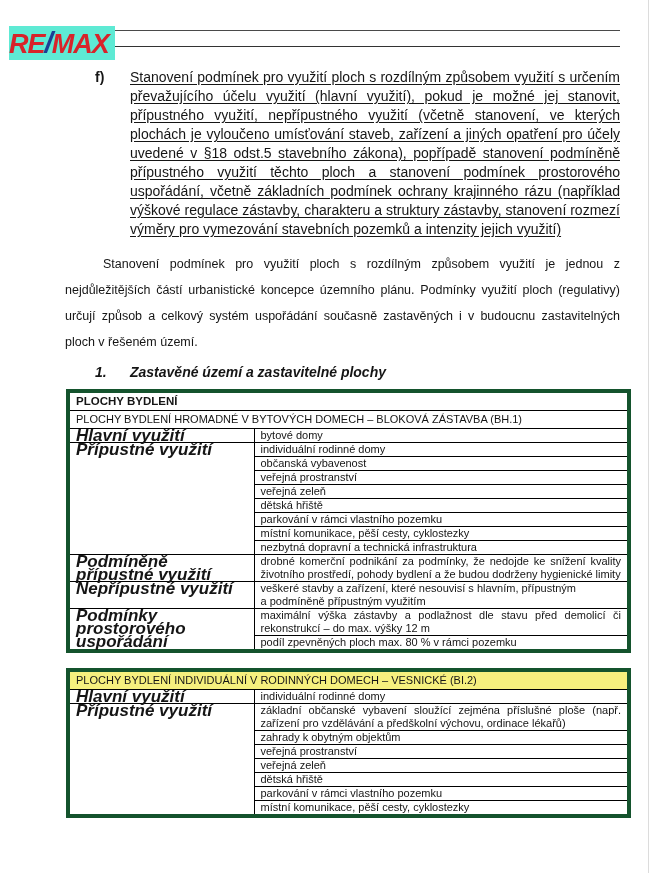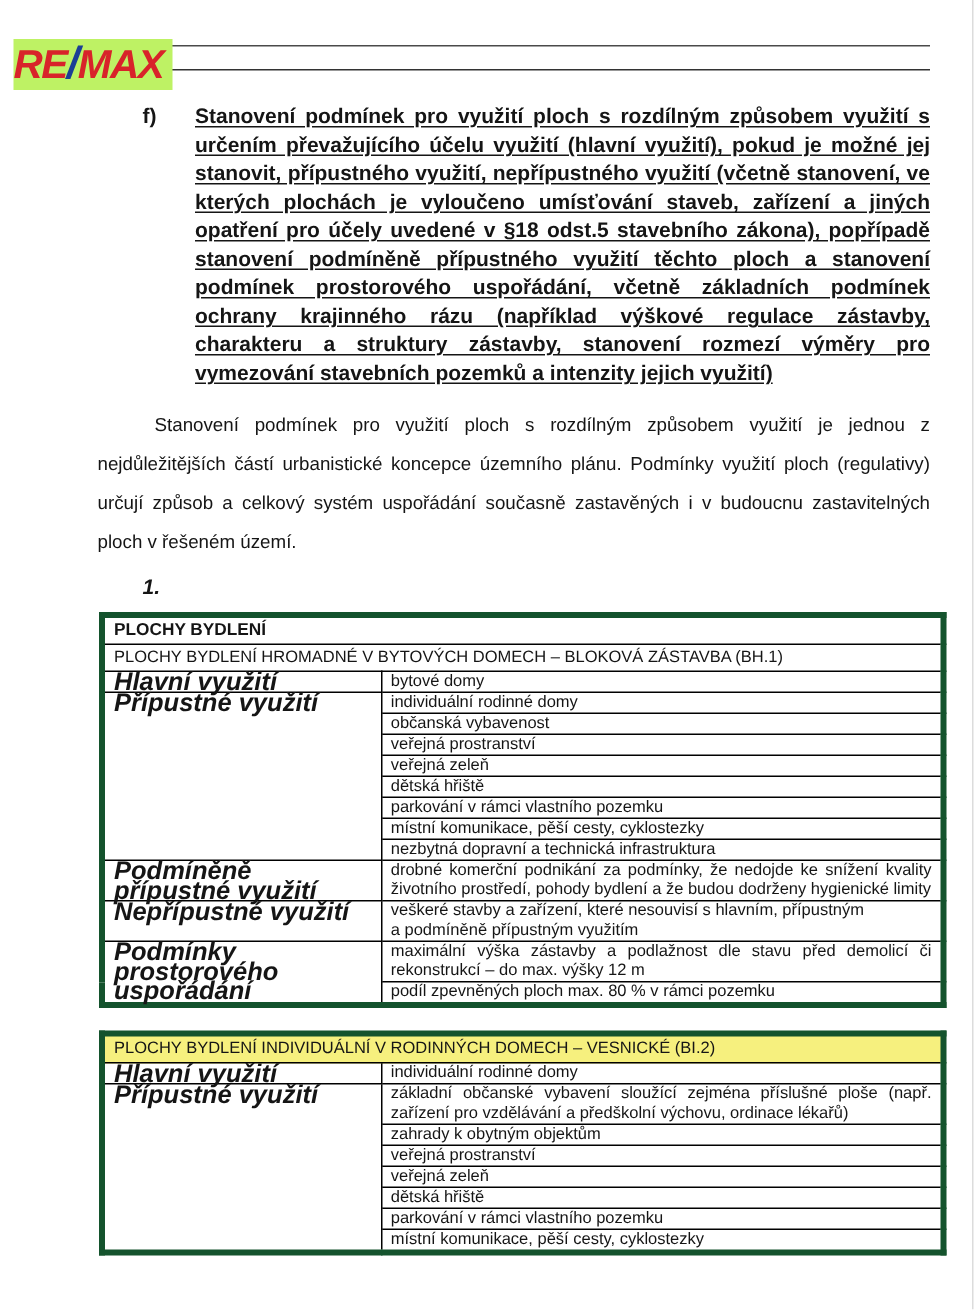--- a/index.html
+++ b/index.html
@@ -20,30 +20,30 @@
   .rule{position:absolute;left:75px;width:545px;height:1px;background:#4a4a4a;}
   .rule-top{top:30px;}
   .rule-bottom{top:46px;background:#333;}
   .header-title{
     position:absolute;top:32px;left:30px;width:590px;
     text-align:center;font-size:11.5px;letter-spacing:.4px;color:#222;
   }
   .logo{
     position:absolute;left:9px;top:26px;
     font-size:27px;font-weight:800;font-style:italic;
-    letter-spacing:-1px;white-space:nowrap;background:#bef264;padding-right:6px;
+    letter-spacing:-1px;white-space:nowrap;background:#5eead4;padding-right:6px;
   }
   .logo .re,.logo .max{color:var(--remax-red,#d8232a);}
   .logo .slash{color:var(--remax-blue,#1b3f95);font-size:30px;font-weight:800;}
 
   
   .section-f{display:flex;margin:8px 31px 0 95px;}
   .f-label{width:35px;flex:0 0 35px;font-size:14px;font-weight:bold;line-height:19px;}
   .f-heading{
-    flex:1;font-size:14px;font-weight:bold;line-height:19px;
+    flex:1;font-size:14px;font-weight:normal;line-height:19px;
     text-align:justify;text-decoration:underline;text-underline-offset:2px;
   }
 
   
   .intro{
     margin:12px 31px 0 65px;width:555px;
     font-size:12.5px;line-height:26px;text-align:justify;text-indent:38px;
   }
 
   
@@ -83,20 +83,21 @@
 
   <div class="section-f">
     <div class="f-label">f)</div>
     <div class="f-heading">Stanovení podmínek pro využití ploch s rozdílným způsobem využití s určením převažujícího účelu využití (hlavní využití), pokud je možné jej stanovit, přípustného využití, nepřípustného využití (včetně stanovení, ve kterých plochách je vyloučeno umísťování staveb, zařízení a jiných opatření pro účely uvedené v §18 odst.5 stavebního zákona), popřípadě stanovení podmíněně přípustného využití těchto ploch a stanovení podmínek prostorového uspořádání, včetně základních podmínek ochrany krajinného rázu (například výškové regulace zástavby, charakteru a struktury zástavby, stanovení rozmezí výměry pro vymezování stavebních pozemků a intenzity jejich využití)</div>
   </div>
 
   <p class="intro">Stanovení podmínek pro využití ploch s rozdílným způsobem využití je jednou z nejdůležitějších částí urbanistické koncepce územního plánu. Podmínky využití ploch (regulativy) určují způsob a celkový systém uspořádání současně zastavěných i v budoucnu zastavitelných ploch v řešeném území.</p>
 
   <div class="heading1">
     <span class="num">1.</span>
+    <span class="ttl">Zastavěné území a zastavitelné plochy</span>
   </div>
 
   <table class="reg tbl-bh">
     <colgroup>
         <col class="c1">
         <col class="c2">
       </colgroup>
     <tbody>
       <tr>
         <td colspan="2" class="t-title">PLOCHY BYDLENÍ</td>

